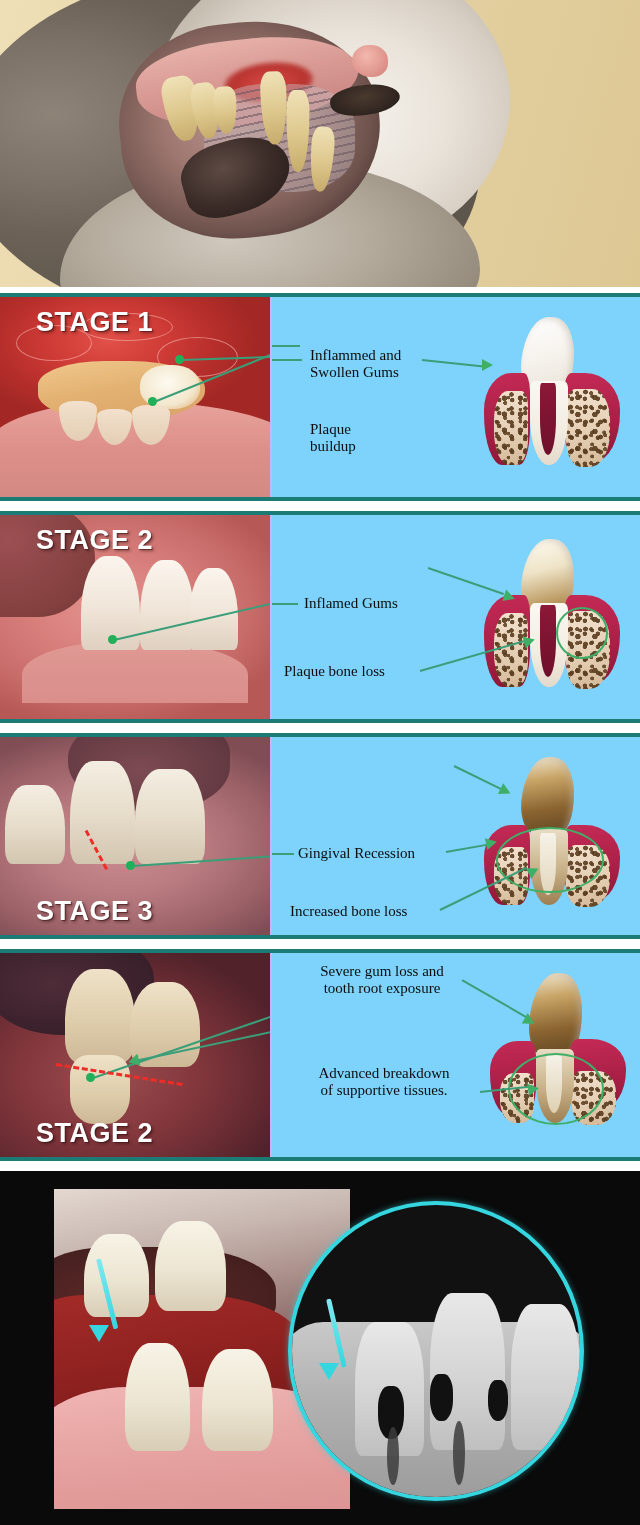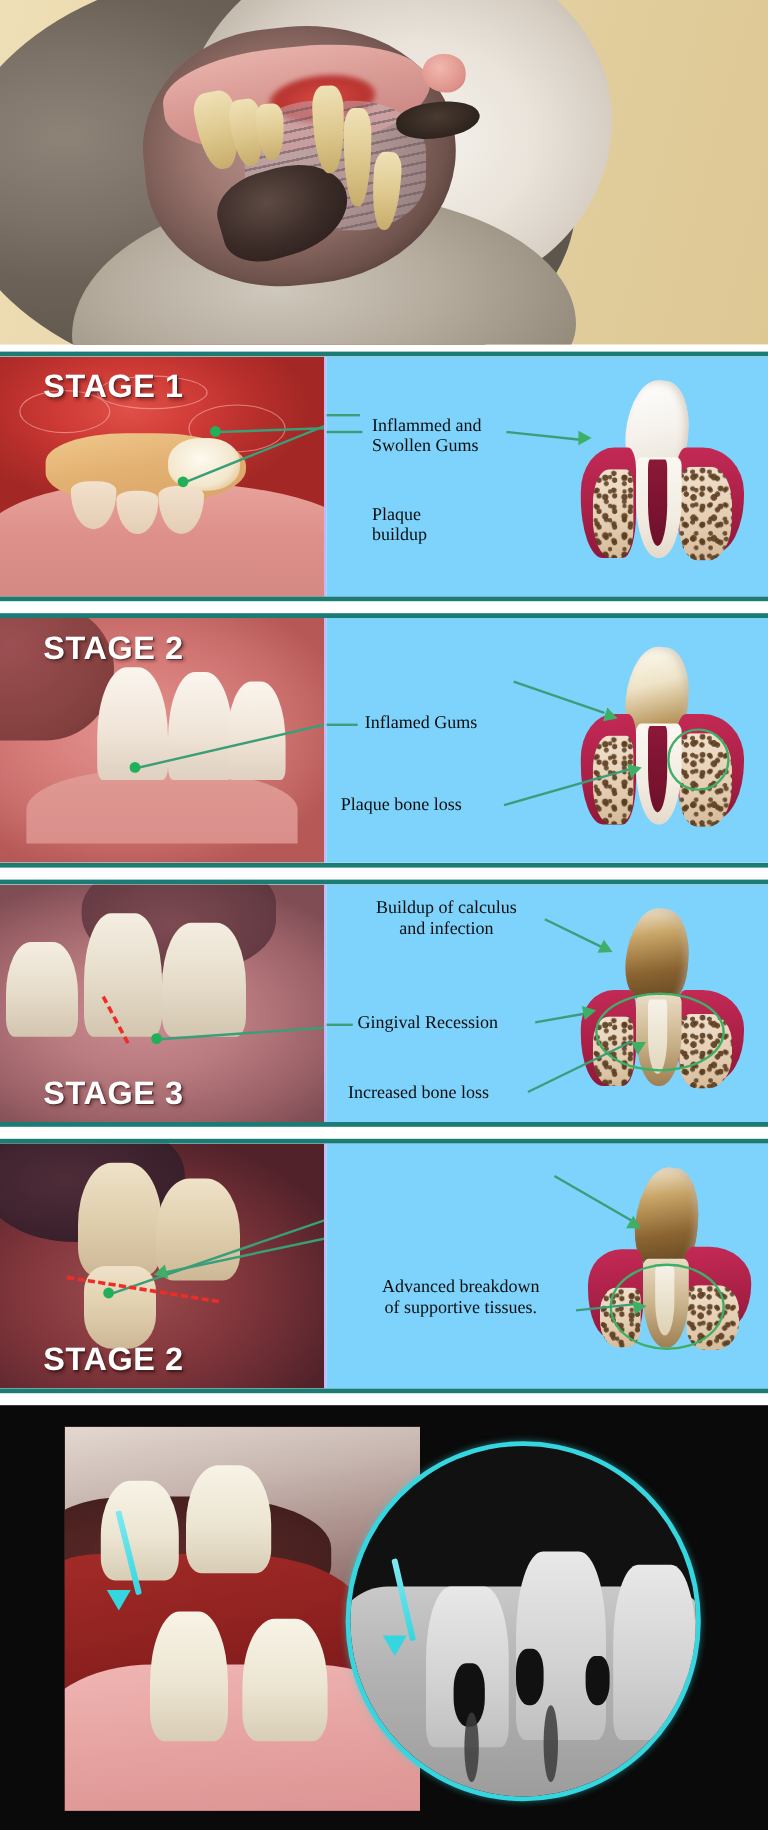--- a/index.html
+++ b/index.html
@@ -609,22 +609,20 @@
       <div class="ph3-dark"></div>
       <div class="ph3-tooth" style="left:2%;top:24%;width:22%;height:40%;"></div>
       <div class="ph3-tooth" style="left:26%;top:12%;width:24%;height:52%;"></div>
       <div class="ph3-tooth" style="left:50%;top:16%;width:26%;height:48%;"></div>
       <div class="dashed-line" style="left:86px;top:92px;width:44px;transform:rotate(62deg);transform-origin:0 50%;"></div>
       <div class="stage-badge badge-bottom">STAGE 3</div>
       <div class="dot" style="left:126px;top:124px;"></div>
       <div class="leader" style="left:133px;top:128px;width:150px;transform:rotate(-4deg);"></div>
     </div>
     <div class="stage-info">
-      <div class="anno center" style="left:10px;top:12px;width:180px;">Buildup of calculus
-and infection</div>
       <div class="leader" style="left:0px;top:116px;width:22px;"></div>
       <div class="anno" style="left:26px;top:108px;">Gingival Recession</div>
       <div class="anno" style="left:18px;top:166px;">Increased bone loss</div>
 
       <div class="leader thick" style="left:182px;top:28px;width:52px;transform:rotate(26deg);"></div>
       <div class="arrowhead" style="left:228px;top:48px;border-width:6px 0 6px 11px;border-color:transparent transparent transparent #3fae67;transform:rotate(26deg);"></div>
 
       <div class="leader thick" style="left:174px;top:114px;width:44px;transform:rotate(-10deg);"></div>
       <div class="arrowhead" style="left:214px;top:100px;border-width:6px 0 6px 11px;border-color:transparent transparent transparent #3fae67;transform:rotate(-12deg);"></div>
 
@@ -652,20 +650,22 @@
       <div class="ph4-tooth" style="left:48%;top:14%;width:26%;height:42%;"></div>
       <div class="ph4-tooth" style="left:26%;top:50%;width:22%;height:34%;border-radius:30% 30% 40% 40%;"></div>
       <div class="dashed-line" style="left:56px;top:110px;width:128px;transform:rotate(9deg);transform-origin:0 50%;"></div>
       <div class="stage-badge badge-bottom">STAGE 2</div>
       <div class="dot" style="left:86px;top:120px;"></div>
       <div class="leader" style="left:93px;top:124px;width:190px;transform:rotate(-19deg);"></div>
       <div class="leader" style="left:130px;top:108px;width:150px;transform:rotate(-12deg);"></div>
       <div class="arrowhead" style="left:128px;top:102px;border-width:6px 11px 6px 0;border-color:transparent #3fae67 transparent transparent;transform:rotate(-14deg);"></div>
     </div>
     <div class="stage-info">
+      <div class="anno center" style="left:10px;top:10px;width:200px;">Severe gum loss and
+tooth root exposure</div>
       <div class="anno center" style="left:6px;top:112px;width:212px;">Advanced breakdown
 of supportive tissues.</div>
 
       <div class="leader thick" style="left:190px;top:26px;width:74px;transform:rotate(30deg);"></div>
       <div class="arrowhead" style="left:252px;top:62px;border-width:6px 0 6px 11px;border-color:transparent transparent transparent #3fae67;transform:rotate(30deg);"></div>
 
       <div class="leader thick" style="left:208px;top:138px;width:54px;transform:rotate(-6deg);"></div>
       <div class="arrowhead" style="left:256px;top:130px;border-width:6px 0 6px 11px;border-color:transparent transparent transparent #3fae67;transform:rotate(-8deg);"></div>
 
       <div class="tooth-diagram" style="left:212px;top:16px;">

